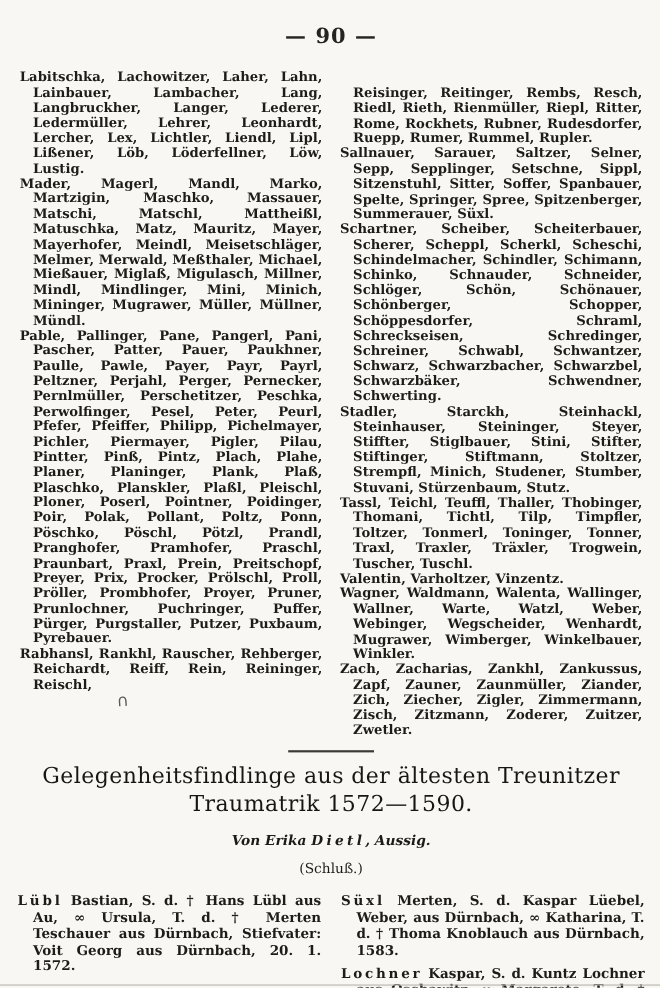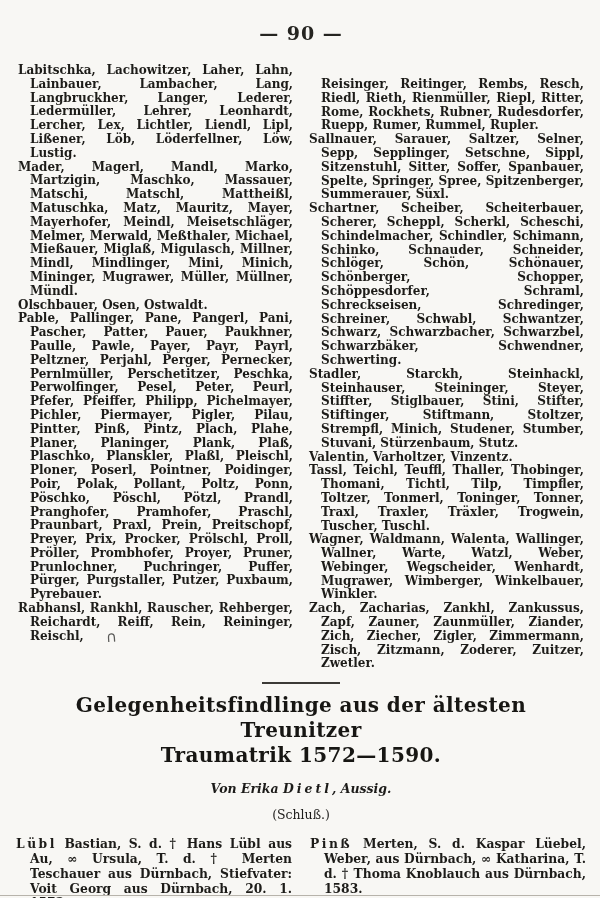--- a/index.html
+++ b/index.html
@@ -35,21 +35,21 @@
   .divider{
     width:78px;
     border:none;
     border-top:2px solid #3c3a36;
     margin:11px auto 9px auto;
   }
   .title{
     text-align:center;
     font-size:20px;
     line-height:25px;
-    font-weight:bold;
+    font-weight:normal;
     letter-spacing:0.4px;
     margin:6px 10px 0 10px;
     color:#171613;
   }
   .byline{
     text-align:center;
     font-size:12.5px;
     font-weight:700;
     margin-top:13px;
     font-style:italic;
@@ -94,31 +94,30 @@
 <body>
 
 <div class="page">
 
   <div class="pageno">— 90 —</div>
 
   <div class="cols">
     <div class="col">
       <p class="group">Labitschka, Lachowitzer, Laher, Lahn, Lainbauer, Lambacher, Lang, Langbruckher, Langer, Lederer, Ledermüller, Lehrer, Leonhardt, Lercher, Lex, Lichtler, Liendl, Lipl, Lißener, Löb, Löderfellner, Löw, Lustig.</p>
       <p class="group">Mader, Magerl, Mandl, Marko, Martzigin, Maschko, Massauer, Matschi, Matschl, Mattheißl, Matuschka, Matz, Mauritz, Mayer, Mayerhofer, Meindl, Meisetschläger, Melmer, Merwald, Meßthaler, Michael, Mießauer, Miglaß, Migulasch, Millner, Mindl, Mindlinger, Mini, Minich, Mininger, Mugrawer, Müller, Müllner, Mündl.</p>
-      <p class="group">Olschbauer, Osen, Ostwaldt.</p>
       <p class="group">Pable, Pallinger, Pane, Pangerl, Pani, Pascher, Patter, Pauer, Paukhner, Paulle, Pawle, Payer, Payr, Payrl, Peltzner, Perjahl, Perger, Pernecker, Pernlmüller, Perschetitzer, Peschka, Perwolfinger, Pesel, Peter, Peurl, Pfefer, Pfeiffer, Philipp, Pichelmayer, Pichler, Piermayer, Pigler, Pilau, Pintter, Pinß, Pintz, Plach, Plahe, Planer, Planinger, Plank, Plaß, Plaschko, Planskler, Plaßl, Pleischl, Ploner, Poserl, Pointner, Poidinger, Poir, Polak, Pollant, Poltz, Ponn, Pöschko, Pöschl, Pötzl, Prandl, Pranghofer, Pramhofer, Praschl, Praunbart, Praxl, Prein, Preitschopf, Preyer, Prix, Procker, Prölschl, Proll, Pröller, Prombhofer, Proyer, Pruner, Prunlochner, Puchringer, Puffer, Pürger, Purgstaller, Putzer, Puxbaum, Pyrebauer.</p>
       <p class="group">Rabhansl, Rankhl, Rauscher, Rehberger, Reichardt, Reiff, Rein, Reininger, Reischl,</p>
     </div>
     <div class="col right">
       <p class="group cont">Reisinger, Reitinger, Rembs, Resch, Riedl, Rieth, Rienmüller, Riepl, Ritter, Rome, Rockhets, Rubner, Rudesdorfer, Ruepp, Rumer, Rummel, Rupler.</p>
       <p class="group">Sallnauer, Sarauer, Saltzer, Selner, Sepp, Sepplinger, Setschne, Sippl, Sitzenstuhl, Sitter, Soffer, Spanbauer, Spelte, Springer, Spree, Spitzenberger, Summerauer, Süxl.</p>
       <p class="group">Schartner, Scheiber, Scheiterbauer, Scherer, Scheppl, Scherkl, Scheschi, Schindelmacher, Schindler, Schimann, Schinko, Schnauder, Schneider, Schlöger, Schön, Schönauer, Schönberger, Schopper, Schöppesdorfer, Schraml, Schreckseisen, Schredinger, Schreiner, Schwabl, Schwantzer, Schwarz, Schwarzbacher, Schwarzbel, Schwarzbäker, Schwendner, Schwerting.</p>
       <p class="group">Stadler, Starckh, Steinhackl, Steinhauser, Steininger, Steyer, Stiffter, Stiglbauer, Stini, Stifter, Stiftinger, Stiftmann, Stoltzer, Strempfl, Minich, Studener, Stumber, Stuvani, Stürzenbaum, Stutz.</p>
+      <p class="group">Tassl, Teichl, Teuffl, Thaller, Thobinger, Thomani, Tichtl, Tilp, Timpfler, Toltzer, Tonmerl, Toninger, Tonner, Traxl, Traxler, Träxler, Trogwein, Tuscher, Tuschl.</p>
       <p class="group">Valentin, Varholtzer, Vinzentz.</p>
-      <p class="group">Tassl, Teichl, Teuffl, Thaller, Thobinger, Thomani, Tichtl, Tilp, Timpfler, Toltzer, Tonmerl, Toninger, Tonner, Traxl, Traxler, Träxler, Trogwein, Tuscher, Tuschl.</p>
       <p class="group">Wagner, Waldmann, Walenta, Wallinger, Wallner, Warte, Watzl, Weber, Webinger, Wegscheider, Wenhardt, Mugrawer, Wimberger, Winkelbauer, Winkler.</p>
       <p class="group">Zach, Zacharias, Zankhl, Zankussus, Zapf, Zauner, Zaunmüller, Ziander, Zich, Ziecher, Zigler, Zimmermann, Zisch, Zitzmann, Zoderer, Zuitzer, Zwetler.</p>
     </div>
   </div>
 
   <hr class="divider">
 
   <div class="title">
     <div>Gelegenheitsfindlinge aus der ältesten Treunitzer</div>
     <div>Traumatrik 1572—1590.</div>
@@ -127,21 +126,21 @@
   <div class="byline"><span>Von Erika </span><span class="spaced">Dietl</span><span>, Aussig.</span></div>
 
   <div class="closing">(Schluß.)</div>
 
   <div class="entries">
     <div class="entrycol">
       <p class="entry"><span class="head">Lübl</span><span> Bastian, S. d. † Hans Lübl aus Au, ∞ Ursula, T. d. † Merten Teschauer aus Dürnbach, Stiefvater: Voit Georg aus Dürnbach, 20. 1. 1572.</span></p>
 
     </div>
     <div class="entrycol">
-      <p class="entry"><span class="head">Pinß</span><span> Merten, S. d. Kaspar Lüebel, Weber, aus Dürnbach, ∞ Katharina, T. d. † Thoma Knoblauch aus Dürnbach, 1583.</span></p>
+      <p class="entry"><span class="head">Süxl</span><span> Merten, S. d. Kaspar Lüebel, Weber, aus Dürnbach, ∞ Katharina, T. d. † Thoma Knoblauch aus Dürnbach, 1583.</span></p>
       <p class="entry"><span class="head">Lochner</span><span> Kaspar, S. d. Kuntz Lochner aus Oschawitz, ∞ Margarete, T. d. † Erhard Hammerschmied aus Treunitz, 29. 10. 1583.</span></p>
 
     </div>
   </div>
 
 </div>
 
 <div class="hand-mark">∩</div>
 <div class="bottom-edge"></div>
 

